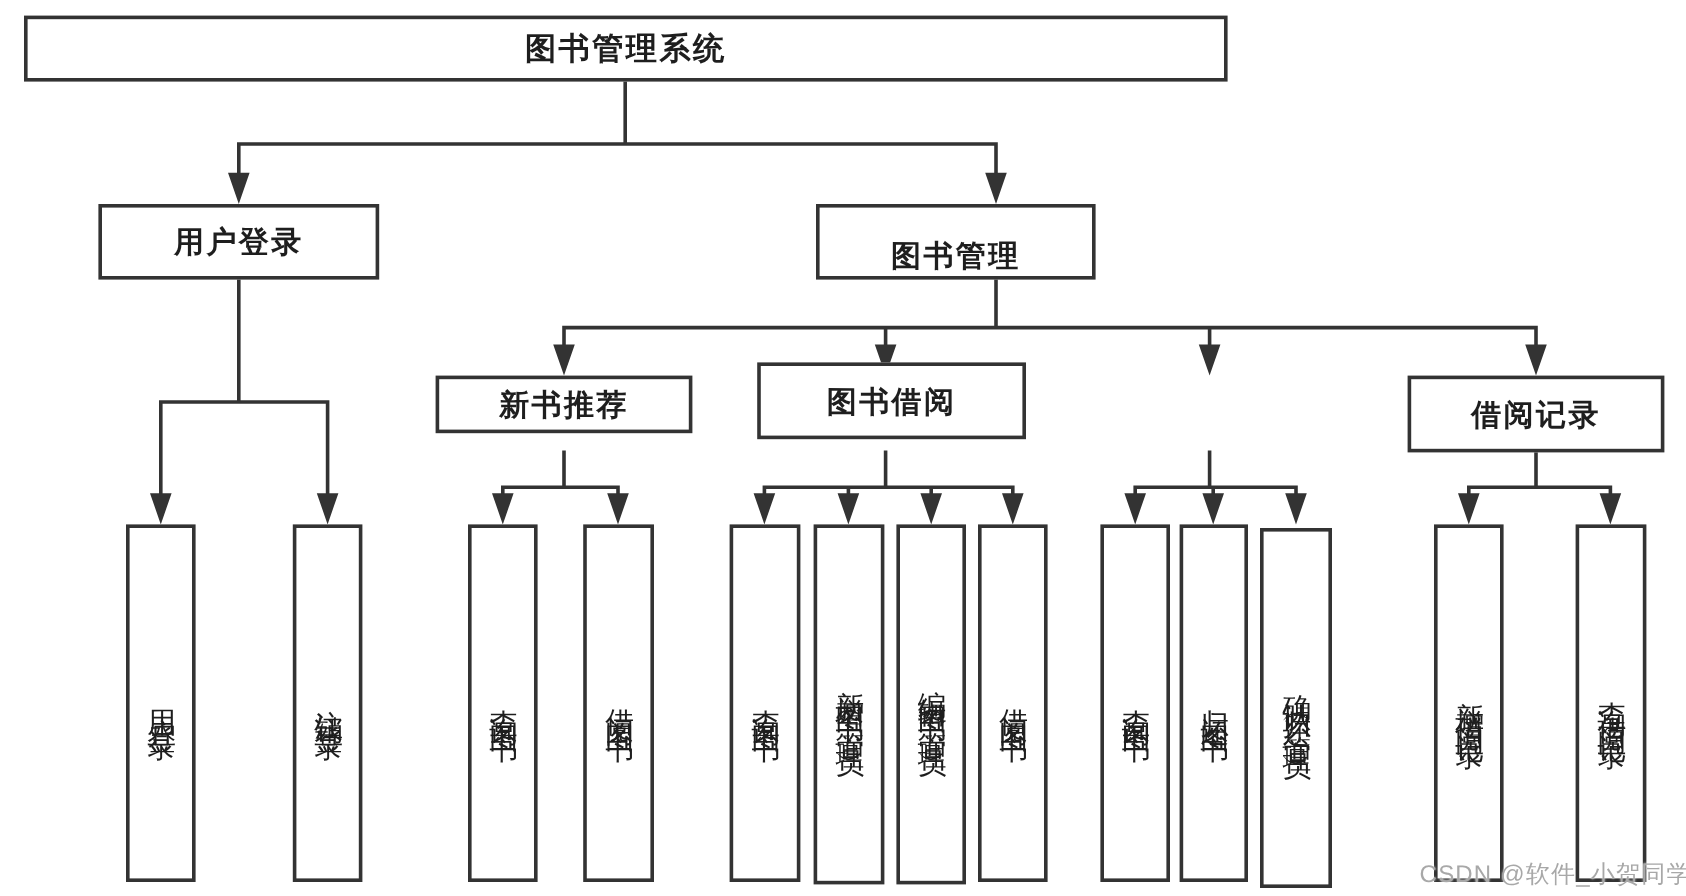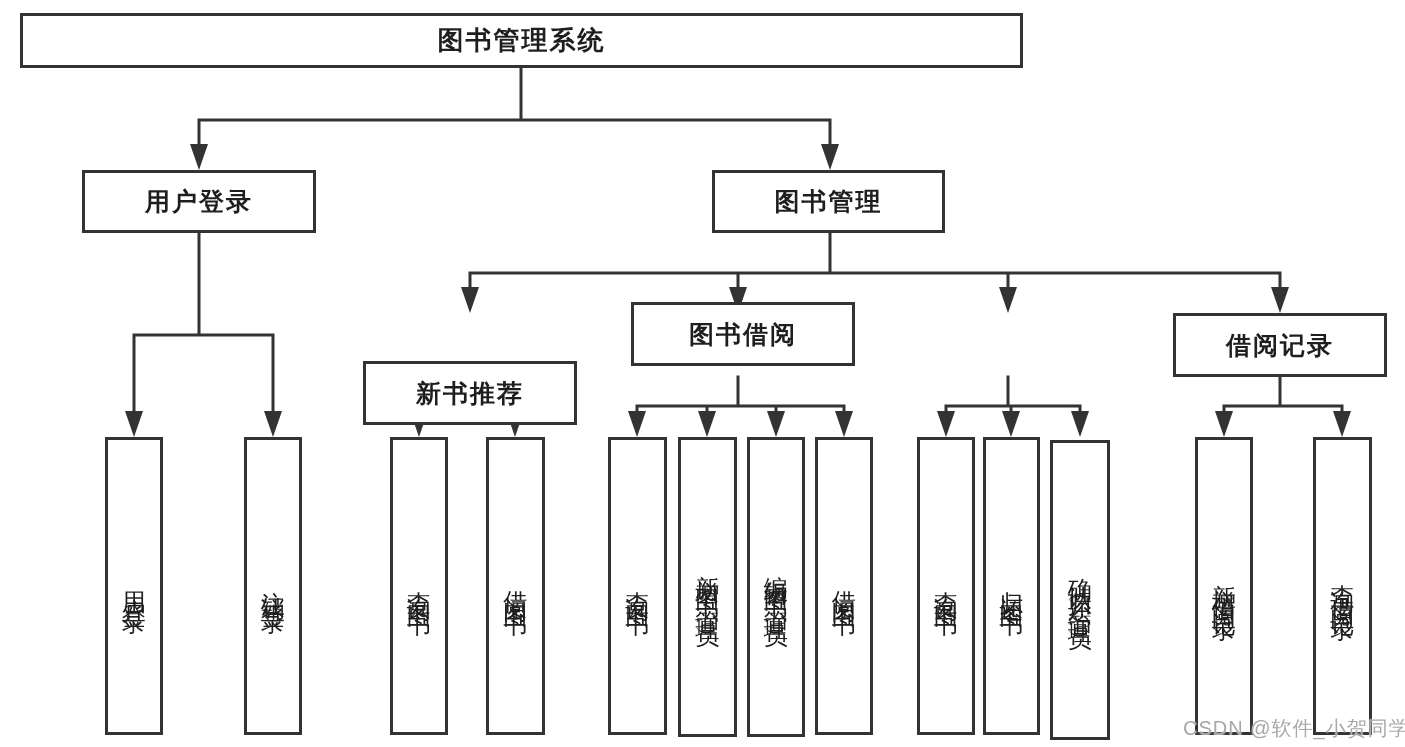--- a/index.html
+++ b/index.html
@@ -50,25 +50,25 @@
       <path d="M190,144 L208,144 L199,170 Z M821,144 L839,144 L830,170 Z M125,411 L143,411 L134,437 Z M264,411 L282,411 L273,437 Z M461,287 L479,287 L470,313 Z M729,287 L747,287 L738,313 Z M999,287 L1017,287 L1008,313 Z M1271,287 L1289,287 L1280,313 Z M410,411 L428,411 L419,437 Z M506,411 L524,411 L515,437 Z M628,411 L646,411 L637,437 Z M698,411 L716,411 L707,437 Z M767,411 L785,411 L776,437 Z M835,411 L853,411 L844,437 Z M937,411 L955,411 L946,437 Z M1002,411 L1020,411 L1011,437 Z M1071,411 L1089,411 L1080,437 Z M1215,411 L1233,411 L1224,437 Z M1333,411 L1351,411 L1342,437 Z " fill="#333333" stroke="none"></path>
     </svg>
 
   <div class="node box-h root-box" style="left:20px;top:13px;width:1003px;height:55px;">
     <span class="lbl">图书管理系统</span>
   </div>
 
   <div class="node box-h" style="left:82px;top:170px;width:234px;height:63px;">
     <span class="lbl">用户登录</span>
   </div>
-  <div class="node box-h" style="left:712px;top:170px;width:233px;height:63px;">
+  <div class="node box-h" style="left:680px;top:170px;width:233px;height:63px;align-items:flex-end;">
     <span class="lbl">图书管理</span>
   </div>
 
-  <div class="node box-h" style="left:363px;top:313px;width:214px;height:64px;margin-top:48px;">
+  <div class="node box-h" style="left:363px;top:313px;width:214px;height:48px;">
     <span class="lbl">新书推荐</span>
   </div>
   <div class="node box-h" style="left:631px;top:302px;width:224px;height:64px;">
     <span class="lbl">图书借阅</span>
   </div>
   <div class="node box-h" style="left:1173px;top:313px;width:214px;height:64px;">
     <span class="lbl">借阅记录</span>
   </div>
 
   <div class="node box-v" style="left:105px;top:437px;width:58px;height:298px;">

